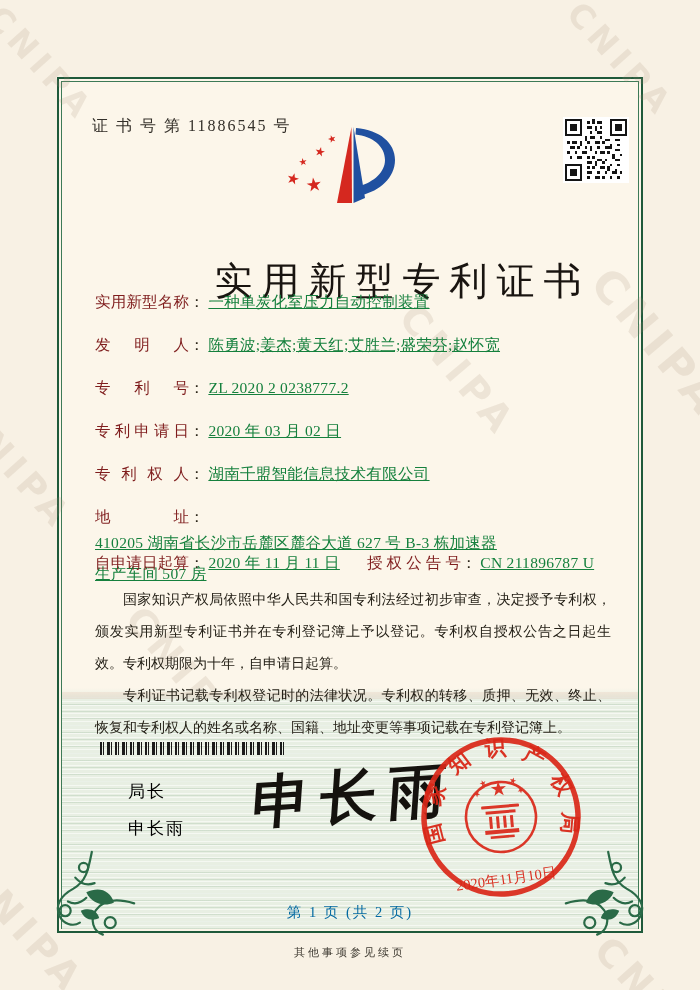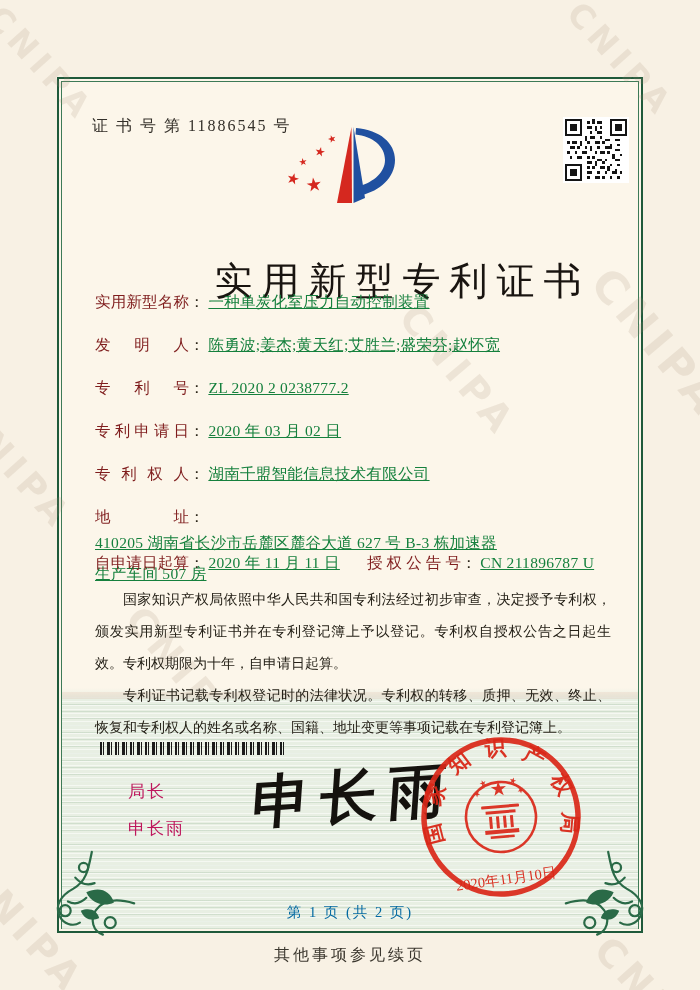--- a/index.html
+++ b/index.html
@@ -71,36 +71,36 @@
   .paras p{margin:0;text-indent:2em;}
   .barcode{
     position:absolute;left:100px;top:742px;width:186px;height:13px;z-index:5;
     background-image:repeating-linear-gradient(90deg,
       #1b1b1b 0 2px, transparent 2px 3px,
       #1b1b1b 3px 4px, transparent 4px 7px,
       #1b1b1b 7px 10px, transparent 10px 11px,
       #1b1b1b 11px 12px, transparent 12px 15px);
   }
   .officer{position:absolute;left:128px;top:780px;z-index:5;
-    font-family:"Liberation Sans","DejaVu Sans",sans-serif;font-size:17px;color:#be185d;}
+    font-family:"Liberation Sans","DejaVu Sans",sans-serif;font-size:17px;color:#000000;}
   .officer div{margin-bottom:14px;letter-spacing:2px;}
   .signature{
     position:absolute;left:252px;top:758px;z-index:5;
     font-size:58px;color:#15120e;letter-spacing:10px;
     transform:rotate(-4deg) skewX(-8deg);font-weight:600;
   }
   .seal{position:absolute;left:416px;top:732px;width:170px;height:170px;z-index:6;
         transform:rotate(-5deg);}
   .page-ind{
     position:absolute;left:57px;top:903px;width:586px;z-index:5;
     text-align:center;font-size:14.5px;letter-spacing:2px;color:#0369a1;
   }
   .note{
     position:absolute;left:0;top:945px;width:700px;z-index:5;
-    text-align:center;font-size:16px;letter-spacing:3px;color:#3c382f;
+    text-align:center;font-size:11px;letter-spacing:3px;color:#3c382f;
   }
   .flourish{position:absolute;z-index:4;width:92px;height:92px;}
   .flourish.bl{left:44px;top:850px;}
   .flourish.br{left:564px;top:850px;transform:scaleX(-1);}
 </style>
 </head>
 <body>
 
 <div class="wm" style="left:8px;top:-2px;font-size:33px;transform:rotate(48deg);">CNIPA</div>
 <div class="wm" style="left:588px;top:-6px;font-size:33px;transform:rotate(48deg);">CNIPA</div>

